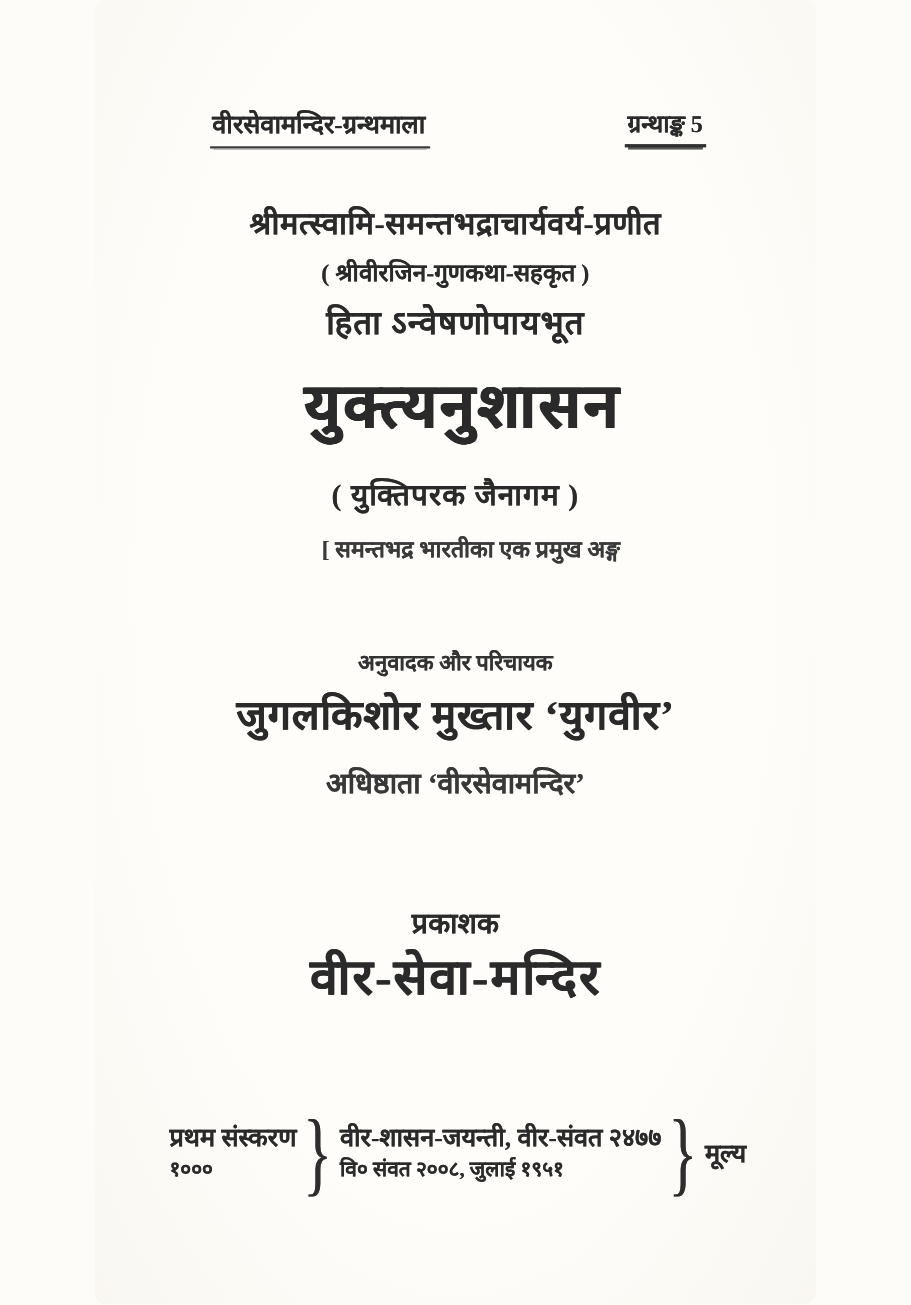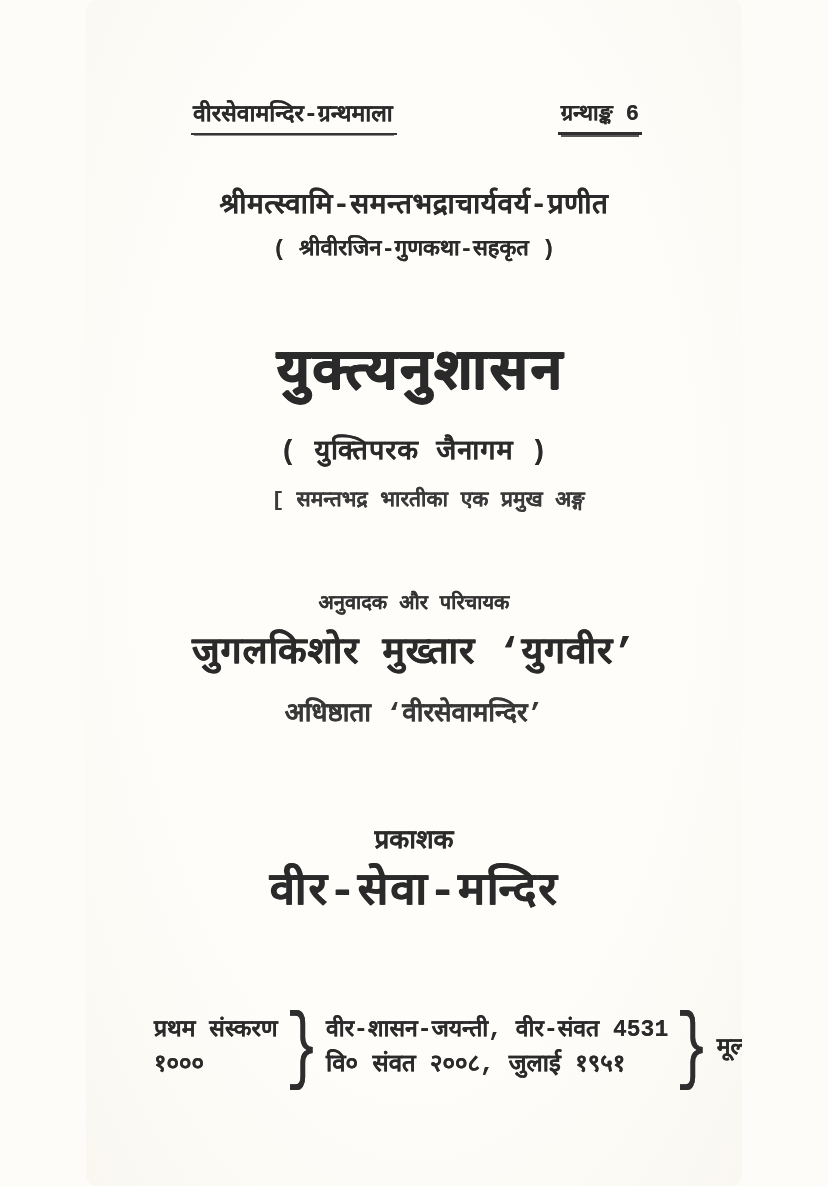--- a/index.html
+++ b/index.html
@@ -7,21 +7,21 @@
     padding: 0;
     background: #fdfcf8;
   }
   .page {
     position: relative;
     width: 656px;
     height: 1186px;
     margin: 0 auto;
     background: radial-gradient(ellipse at 50% 45%, #fefdfa 60%, #f9f7f0 100%);
     color: #2a2a2a;
-    font-family: Liberation Mono, monospace;
+    font-family: Liberation Serif, serif;
     overflow: hidden;
     border-radius: 11px;
   }
   .ink {
     color: #2a2a2a;
     text-shadow: 0 0 0.6px rgba(42,42,42,0.75);
   }
   
   .header-row {
     position: absolute;
@@ -82,48 +82,49 @@
     left: 68px;
     right: 26px;
     display: flex;
     align-items: center;
   }
   .imprint-col {
     text-align: left;
     white-space: nowrap;
   }
   .imprint-col .l1 { font-size: 23px; font-weight: bold; line-height: 1.35; }
-  .imprint-col .l2 { font-size: 24px; font-weight: bold; line-height: 1.5; }
+  .imprint-col .l2 { font-size: 19px; font-weight: bold; line-height: 1.5; }
   .col-edition { width: 172px; }
   .col-center  { flex: 1; }
   .col-price   { width: 158px; }
   .brace {
     font-size: 74px;
     font-weight: 400;
     line-height: 1;
     transform: scale(0.75, 1.15);
     margin: 0 2px;
     color: #2e2e2e;
     flex: 0 0 auto;
   }
 </style>
 </head>
 <body>
 
 <div class="page">
 
   <div class="header-row">
     <span class="series-title ink">वीरसेवामन्दिर-ग्रन्थमाला</span>
-    <span class="volume-number ink">ग्रन्थाङ्क 6</span>
+    <span class="volume-number ink">ग्रन्थाङ्क 5</span>
   </div>
 
   <div class="cline author-line ink">श्रीमत्स्वामि-समन्तभद्राचार्यवर्य-प्रणीत</div>
 
   <div class="cline supplement-line ink">( श्रीवीरजिन-गुणकथा-सहकृत )</div>
 
+  <div class="cline epithet-line ink">हिता ऽन्वेषणोपायभूत</div>
 
   <div class="cline main-title ink">युक्त्यनुशासन</div>
 
   <div class="cline subtitle-line ink">( युक्तिपरक जैनागम )</div>
 
   <div class="cline note-line ink">[ समन्तभद्र भारतीका एक प्रमुख अङ्ग</div>
 
   <div class="cline translator-heading ink">अनुवादक और परिचायक</div>
 
   <div class="cline translator-name ink">जुगलकिशोर मुख्तार ‘युगवीर’</div>
@@ -138,21 +139,21 @@
   <div class="imprint-row">
 
     <div class="imprint-col col-edition">
       <div class="l1 ink">प्रथम संस्करण</div>
       <div class="l2 ink">१०००</div>
     </div>
 
     <div class="brace ink">}</div>
 
     <div class="imprint-col col-center">
-      <div class="l1 ink">वीर-शासन-जयन्ती, वीर-संवत 4531</div>
+      <div class="l1 ink">वीर-शासन-जयन्ती, वीर-संवत २४७७</div>
       <div class="l2 ink">वि० संवत २००८, जुलाई १९५१</div>
     </div>
 
     <div class="brace ink">}</div>
 
     <div class="imprint-col col-price">
       <div class="l1 ink">मूल्य</div>
     </div>
 
   </div>

